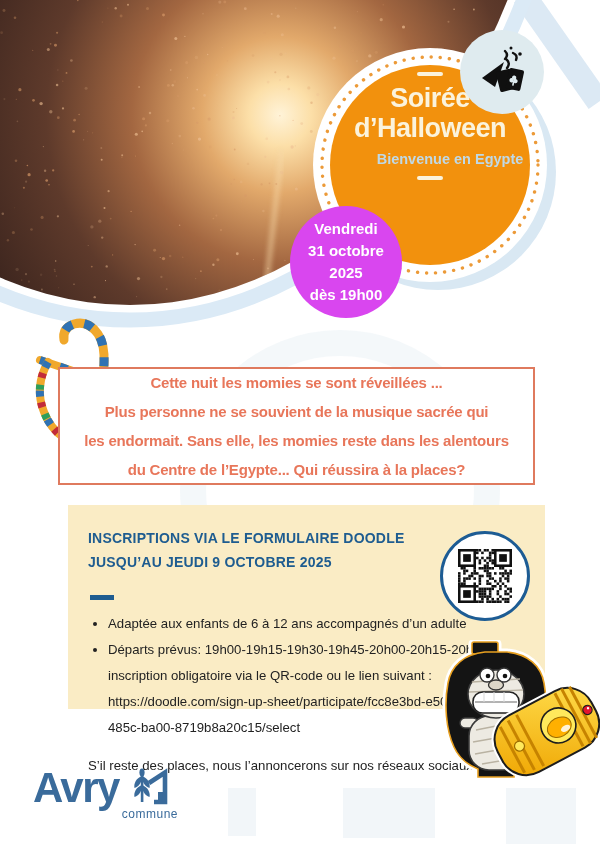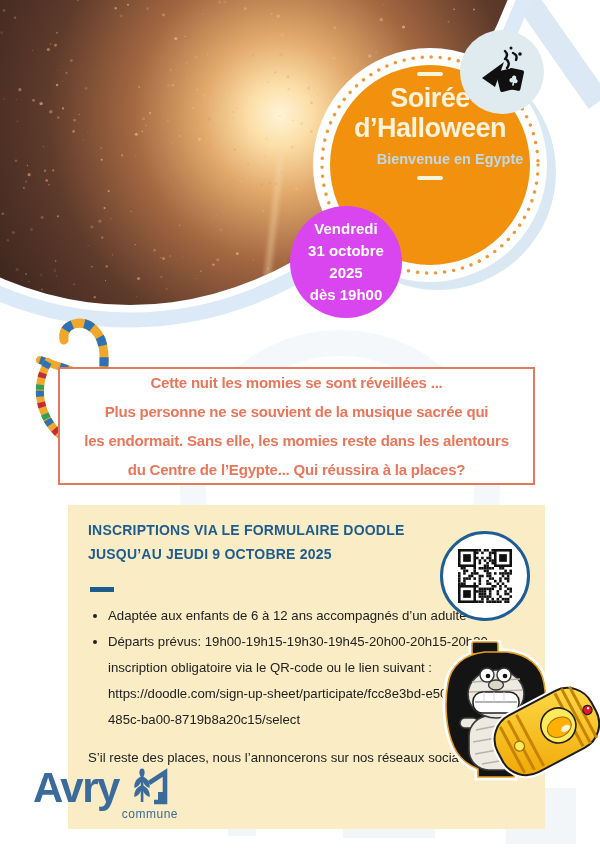--- a/index.html
+++ b/index.html
@@ -33,22 +33,22 @@
     border:2px solid #DF7A5E;background:#fff;display:flex;flex-direction:column;
     justify-content:space-between;text-align:center;color:#E8765A;font-weight:bold;
     font-size:15px;line-height:27px;letter-spacing:-0.2px;}
   .story-box div{white-space:nowrap;}
 
   
   .watermark{left:180px;top:330px;width:320px;height:320px;border-radius:50%;
     border:26px solid rgba(205,222,234,0.22);box-sizing:border-box;z-index:0;}
 
   
-  .info-box{left:68px;top:505px;width:477px;height:324px;box-sizing:border-box;
-    background:#FAECC5;padding:14px 20px;z-index:1;}
+  .info-box{left:68px;top:505px;width:477px;height:204px;box-sizing:border-box;
+    background:#FAECC5;padding:22px 20px;z-index:1;}
   .info-heading{color:#1E5C90;font-weight:bold;font-size:14px;line-height:23.5px;
     letter-spacing:0.2px;white-space:nowrap;}
   .dash-blue{width:24px;height:4.5px;background:#1E5C90;margin:21px 0 0 2px;}
   .info-list{margin:11px 0 0 0;padding:0 0 0 20px;}
   .info-list li{color:#222;font-size:13.2px;line-height:26px;margin:0;}
   .info-list li span{display:block;}
   .nowrap{white-space:nowrap;}
   .link-line{overflow-wrap:anywhere;width:372px;}
   .info-note{margin-top:12px;color:#222;font-size:13.2px;line-height:26px;}
   .info-note span{display:block;white-space:nowrap;}

